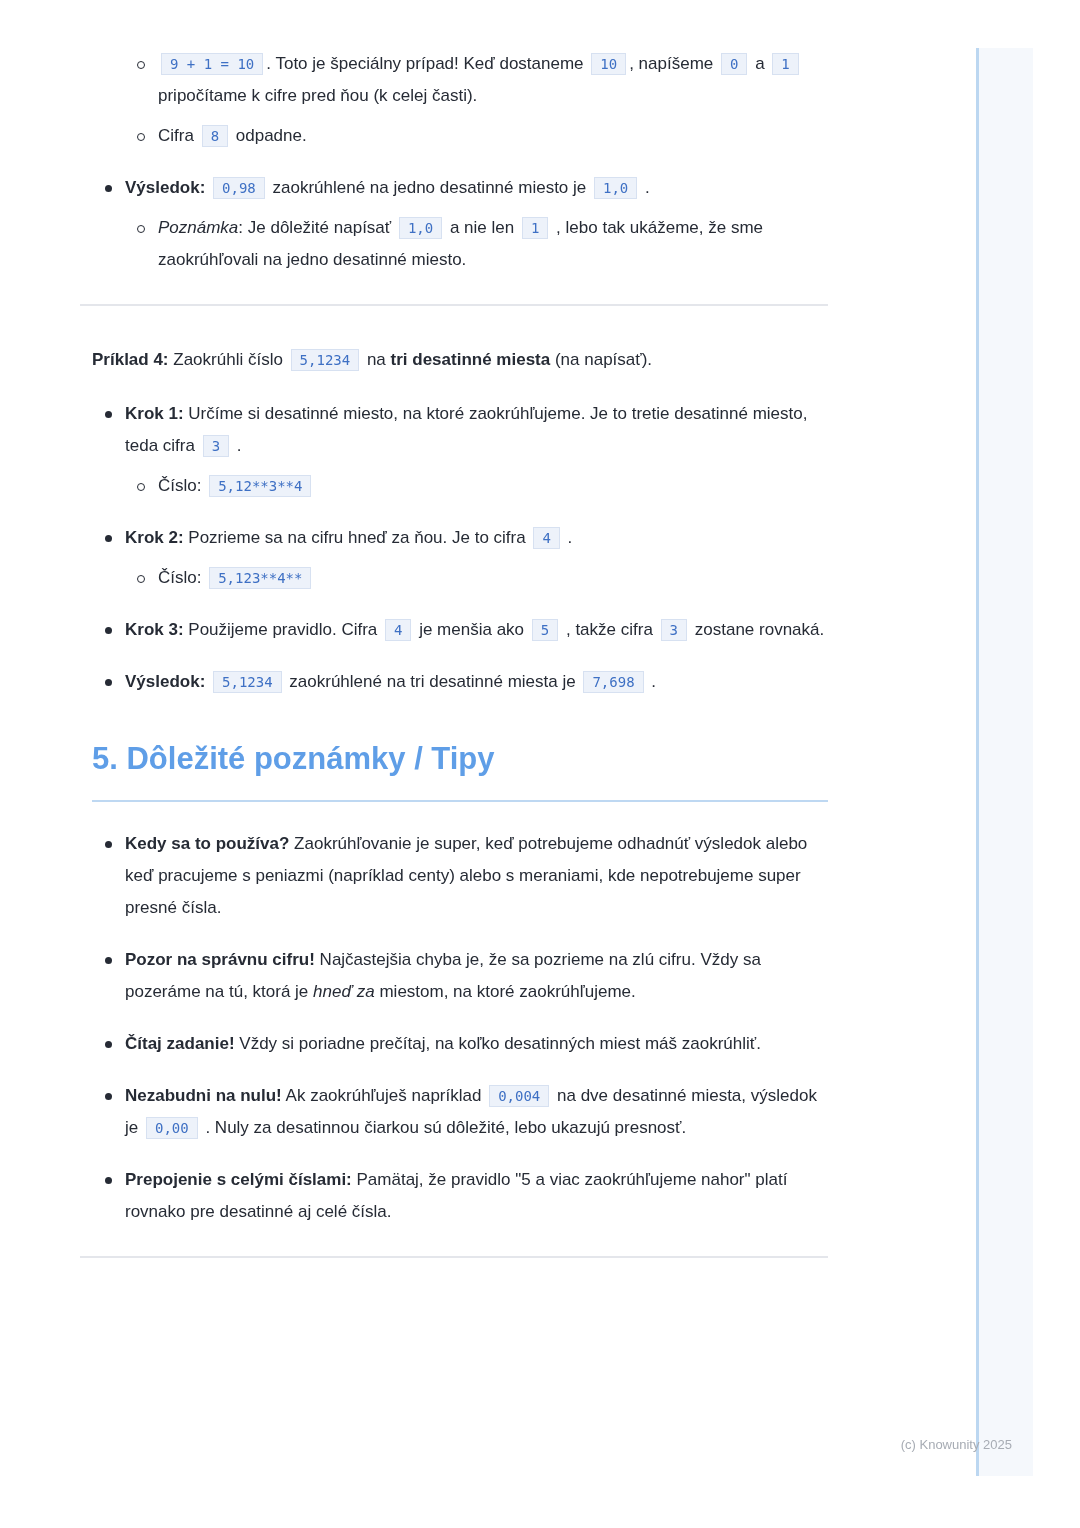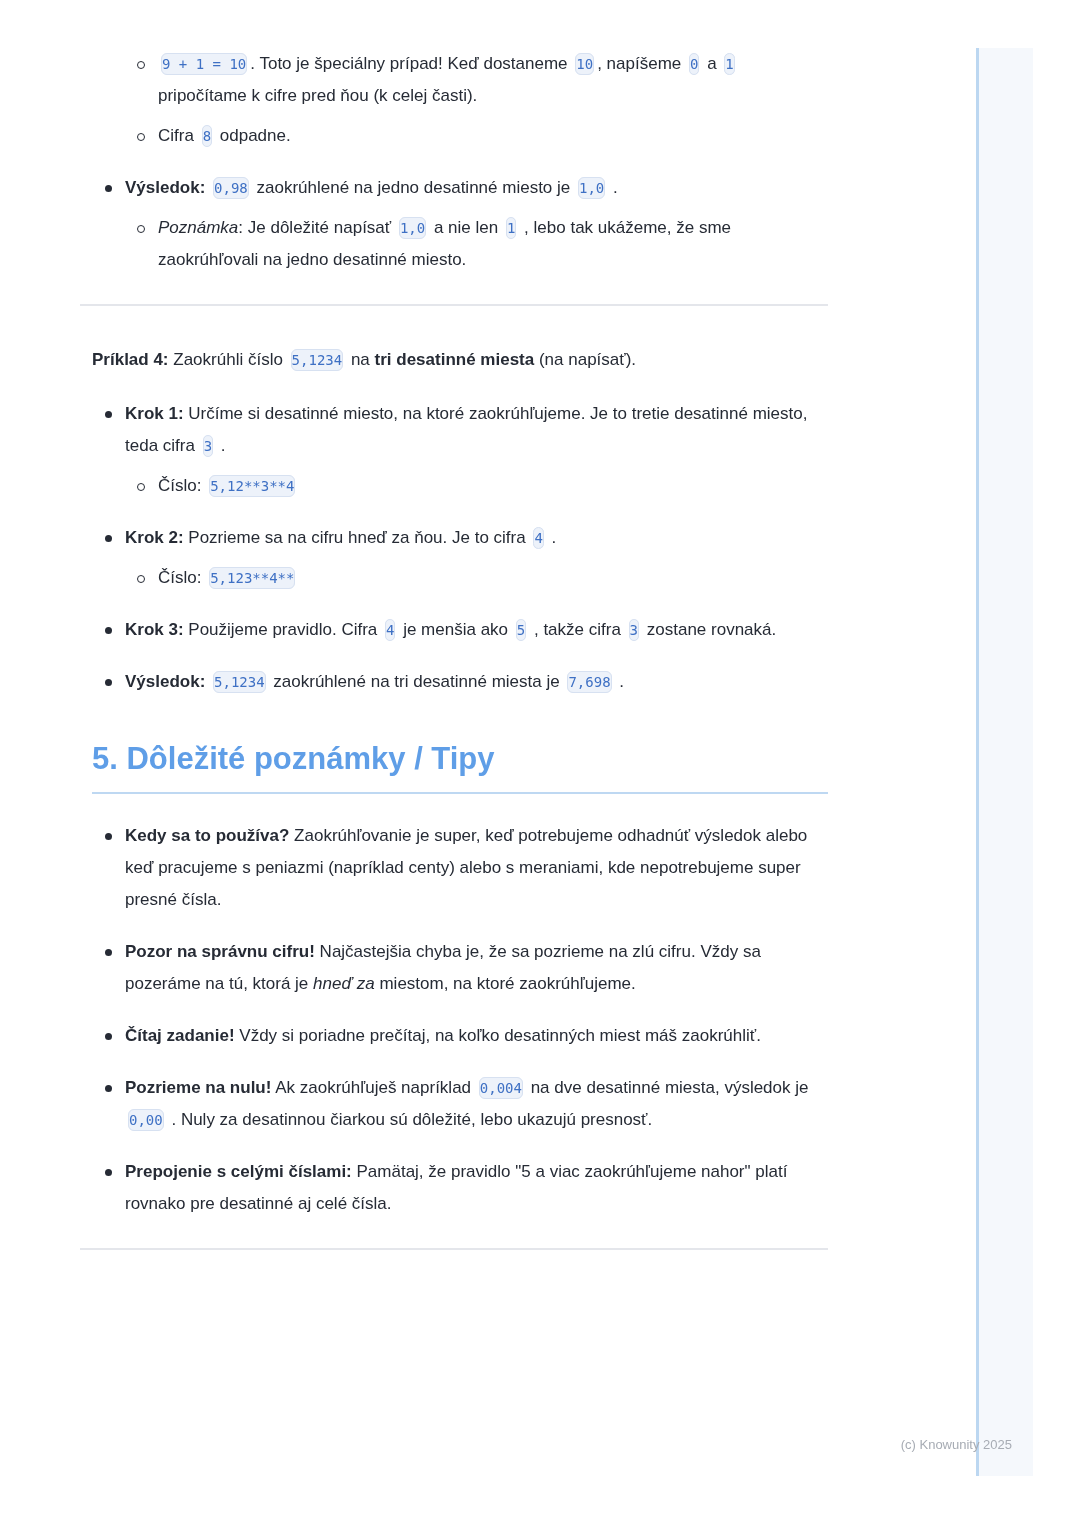--- a/index.html
+++ b/index.html
@@ -36,21 +36,21 @@
     width:736px;
     font-size:17px;
     line-height:32px;
   }
   .para{margin:0 0 22px 0;}
   .doc-heading{
     font-size:31px;
     font-weight:bold;
     color:var(--heading);
     margin:44px 0 26px 0;
-    padding-bottom:16px;
+    padding-bottom:24px;
     border-bottom:2px solid var(--heading-underline);
     line-height:34px;
   }
   hr.divider{
     border:none;
     border-top:2px solid var(--divider);
     margin:28px 0 38px -12px;
   }
   .list{margin:0;}
   .li{display:flex;align-items:flex-start;}
@@ -62,22 +62,22 @@
   .m2{width:6px;height:6px;border-radius:50%;border:1.6px solid var(--body-text);background:transparent;}
   .it{flex:1 1 auto;min-width:0;}
   .b{font-weight:bold;}
   .i{font-style:italic;}
   .chip{
     font-family:"DejaVu Sans Mono",monospace;
     font-size:14px;
     color:var(--code-text);
     background:var(--code-bg);
     border:1px solid var(--code-border);
-    border-radius:6px;
-    padding:2px 0;
+    border-radius:0;
+    padding:2px 8px;
     margin:0 3px;
     white-space:nowrap;
   }
   .footer-credit{
     position:absolute;
     top:1437px;
     right:68px;
     font-size:13px;
     line-height:16px;
     color:var(--footer-text);
@@ -144,21 +144,21 @@
         <div class="li lv1">
           <span class="marker m1"></span>
           <div class="it"><span class="b">Pozor na správnu cifru!</span><span class=""> Najčastejšia chyba je, že sa pozrieme na zlú cifru. Vždy sa pozeráme na tú, ktorá je </span><span class="i">hneď za</span><span class=""> miestom, na ktoré zaokrúhľujeme.</span></div>
         </div>
         <div class="li lv1">
           <span class="marker m1"></span>
           <div class="it"><span class="b">Čítaj zadanie!</span><span class=""> Vždy si poriadne prečítaj, na koľko desatinných miest máš zaokrúhliť.</span></div>
         </div>
         <div class="li lv1">
           <span class="marker m1"></span>
-          <div class="it"><span class="b">Pozrieme na nulu!</span><span class=""> Ak zaokrúhľuješ napríklad </span><code class="chip">0,004</code><span class=""> na dve desatinné miesta, výsledok je </span><code class="chip">0,00</code><span class=""> . Nuly za desatinnou čiarkou sú dôležité, lebo ukazujú presnosť.</span></div>
+          <div class="it"><span class="b">Nezabudni na nulu!</span><span class=""> Ak zaokrúhľuješ napríklad </span><code class="chip">0,004</code><span class=""> na dve desatinné miesta, výsledok je </span><code class="chip">0,00</code><span class=""> . Nuly za desatinnou čiarkou sú dôležité, lebo ukazujú presnosť.</span></div>
         </div>
         <div class="li lv1">
           <span class="marker m1"></span>
           <div class="it"><span class="b">Prepojenie s celými číslami:</span><span class=""> Pamätaj, že pravidlo "5 a viac zaokrúhľujeme nahor" platí rovnako pre desatinné aj celé čísla.</span></div>
         </div>
       </div>
       <hr class="divider">
     </main>
   <div class="footer-credit">(c) Knowunity 2025</div>
 </div>

